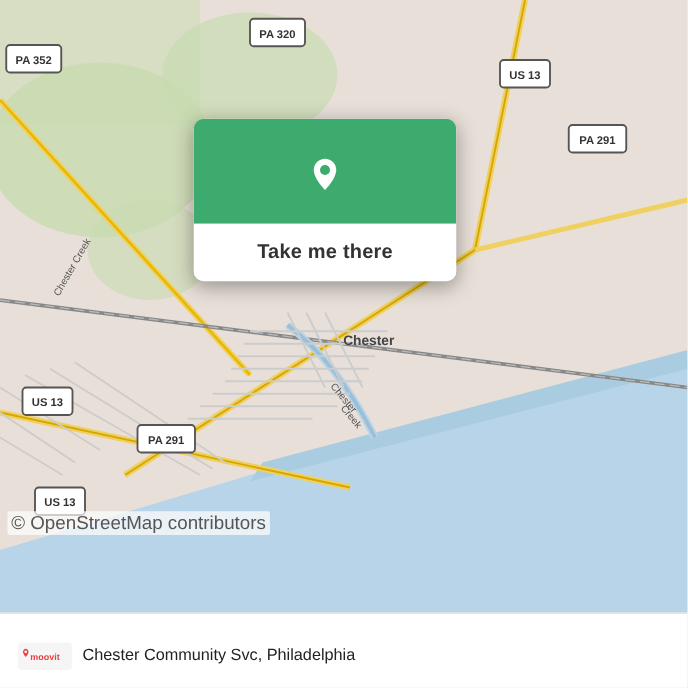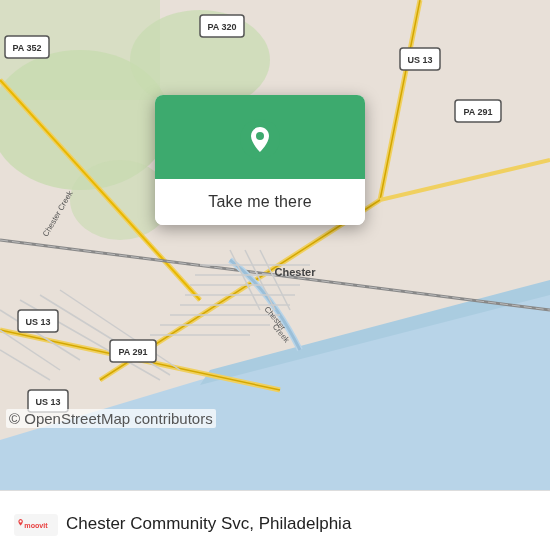--- a/index.html
+++ b/index.html
@@ -52,21 +52,21 @@
     #location-pin-icon {
       width: 44px;
       height: 44px;
     }
 
     #popup-button {
       width: 100%;
       background: #fff;
       color: #333;
       font-size: 16px;
-      font-weight: 400;
+      font-weight: 700;
       text-align: center;
       padding: 14px 13px;
       cursor: pointer;
       border: none;
       outline: none;
       letter-spacing: 0.01em;
     }
 
     
     #bottom-bar {
@@ -80,21 +80,21 @@
       gap: 8px;
     }
 
     #moovit-logo {
       width: 44px;
       height: 30px;
       flex-shrink: 0;
     }
 
     #bottom-text {
-      font-size: 17px;
+      font-size: 13px;
       color: #222;
       line-height: 1.3;
     }
 
     #attribution {
       position: absolute;
       bottom: 62px;
       left: 6px;
       font-size: 15px;
       color: #555;

